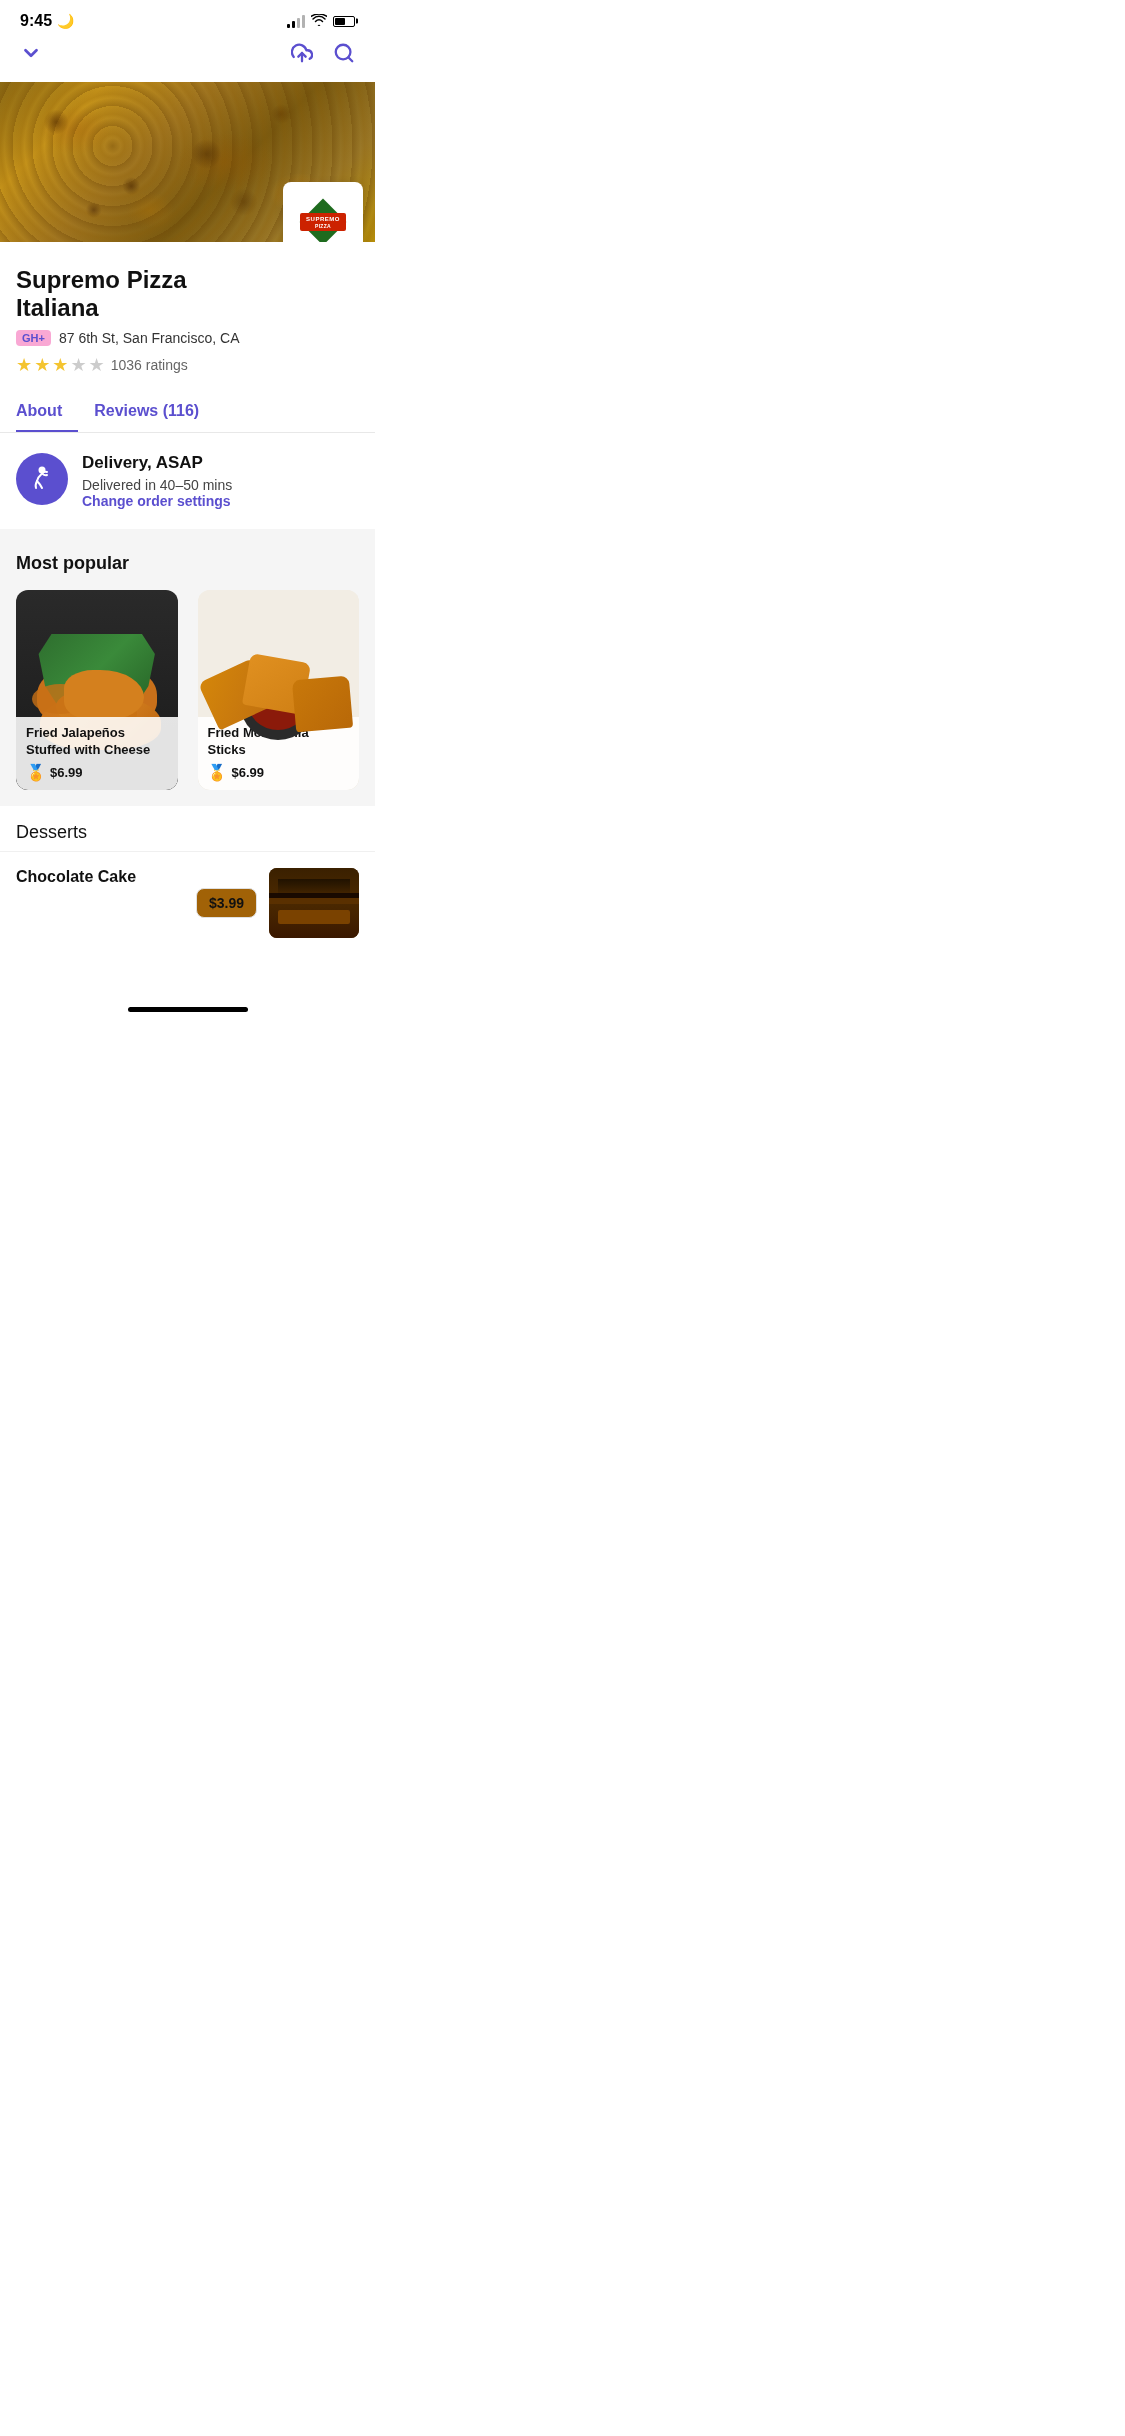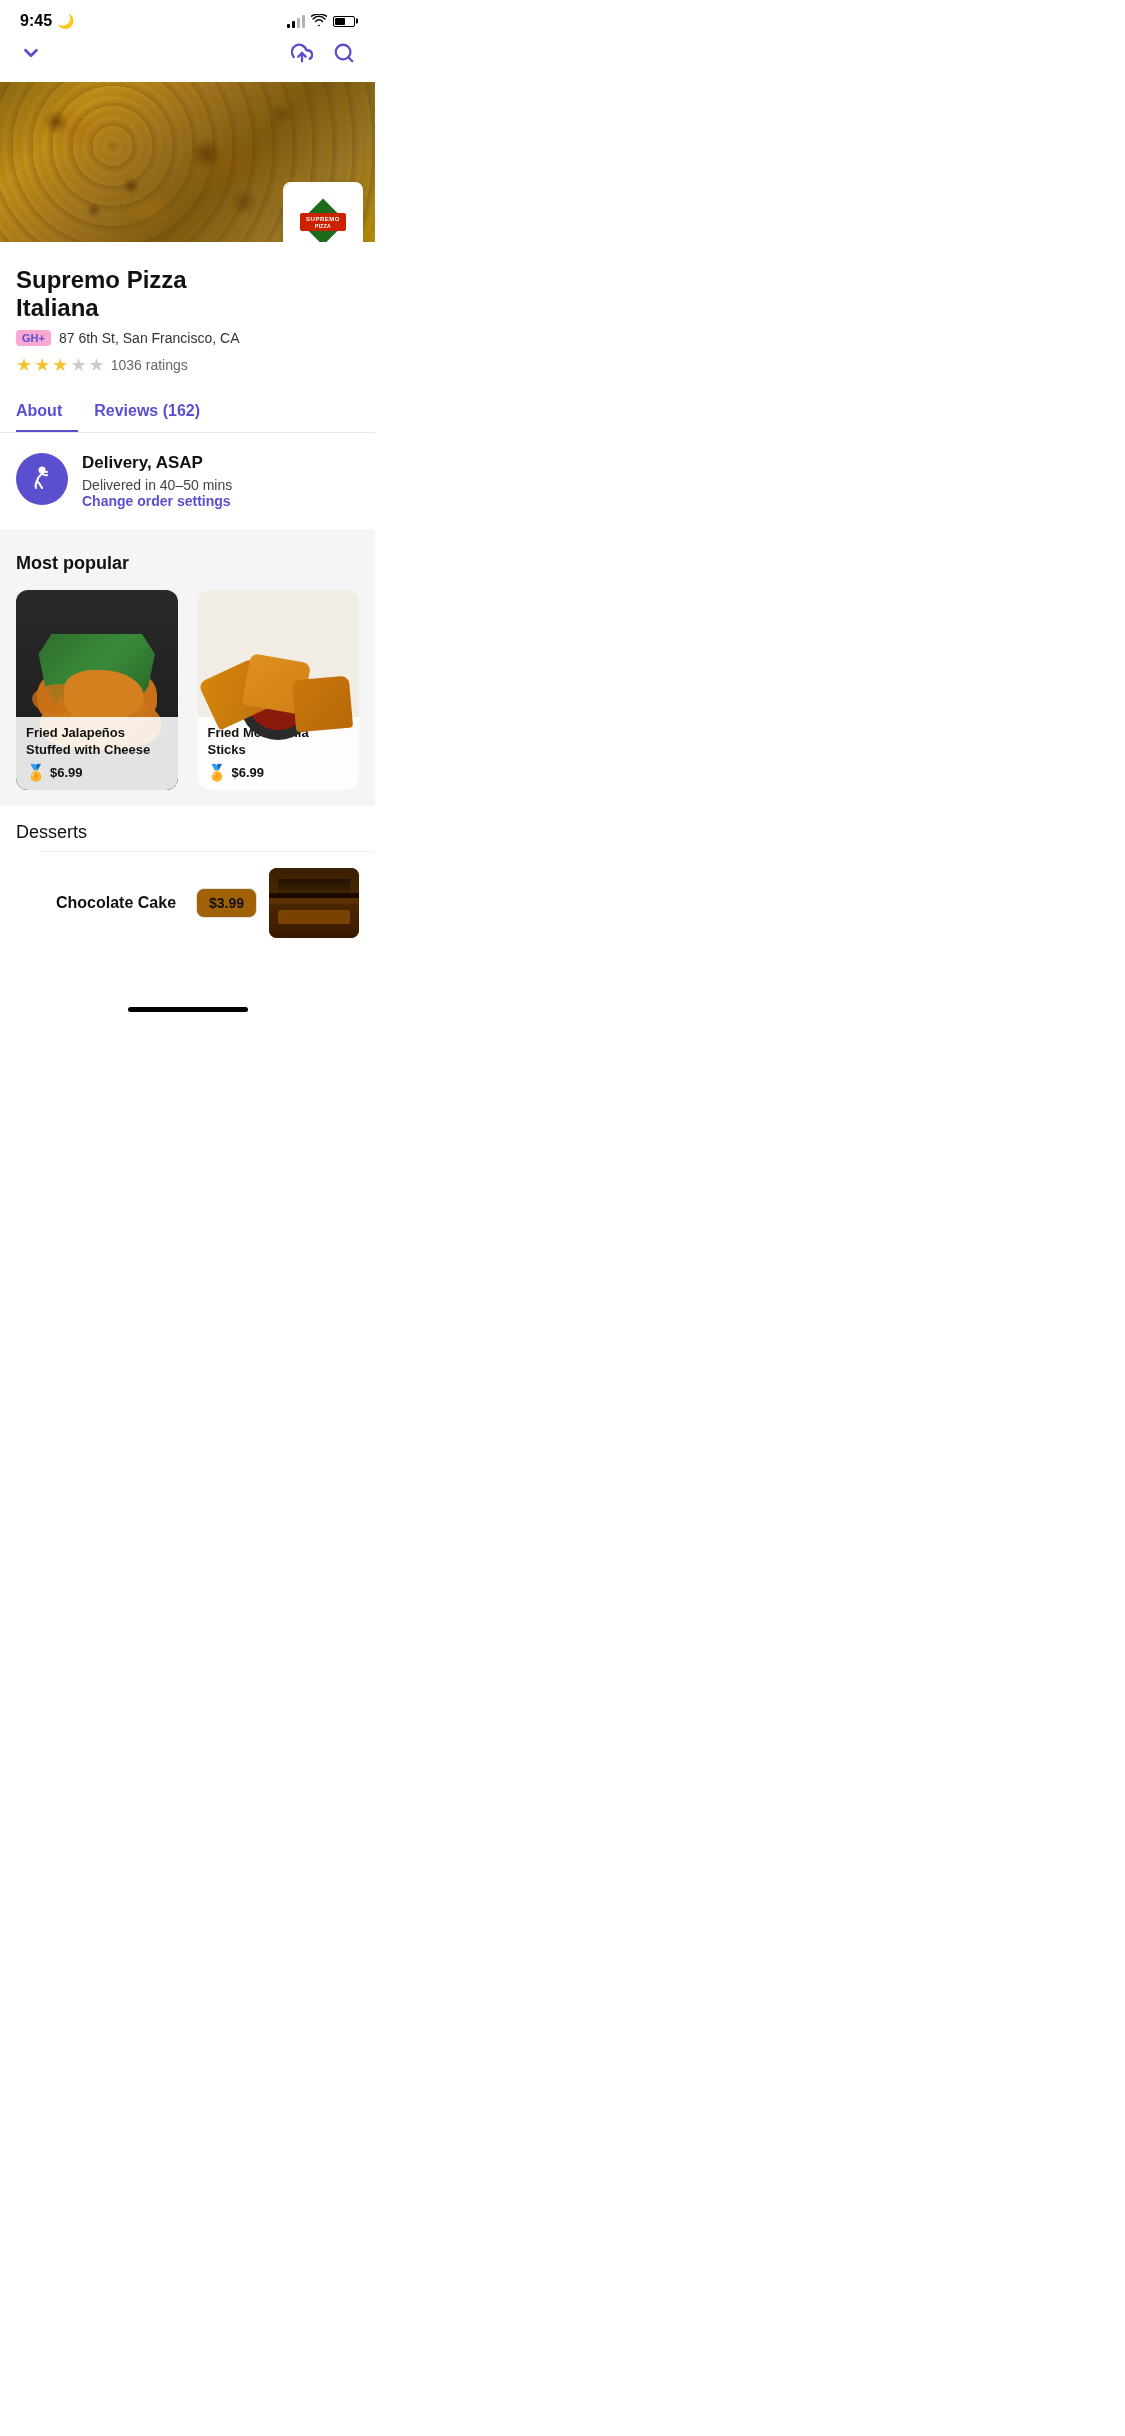--- a/index.html
+++ b/index.html
@@ -377,25 +377,23 @@
     .desserts-header {
       padding: 16px 16px 8px 16px;
     }
     .desserts-title {
       font-size: 18px;
       font-weight: 400;
       color: #111;
     }
     .dessert-item {
       display: flex;
-      align-items: center;
       padding: 16px 16px;
       border-top: 1px solid #f0f0f0;
       cursor: pointer;
-      margin-left: 40px;
     }
     .dessert-item-name {
       font-size: 16px;
       font-weight: 600;
       color: #111;
       flex: 1;
     }
     .dessert-price-badge {
       background: #a16207;
       border: 1px solid #e0e0e0;
@@ -563,21 +561,21 @@
       <span class="star filled">★</span>
       <span class="star empty">★</span>
       <span class="star empty">★</span>
     </div>
     <span class="rating-count">1036 ratings</span>
   </div>
 </div>
 
 <div class="tabs-row">
   <div class="tab active">About</div>
-  <div class="tab">Reviews (162)</div>
+  <div class="tab">Reviews (116)</div>
 </div>
 
 <div class="delivery-section">
   <div class="delivery-icon-wrap">
 
     <svg class="delivery-icon-svg" viewBox="0 0 30 30" fill="white">
 
       <circle cx="15" cy="6" r="3.5" fill="white"></circle>
 
       <path d="M15 9.5 Q11 13 10 17" stroke="white" stroke-width="2" fill="none" stroke-linecap="round"></path>

